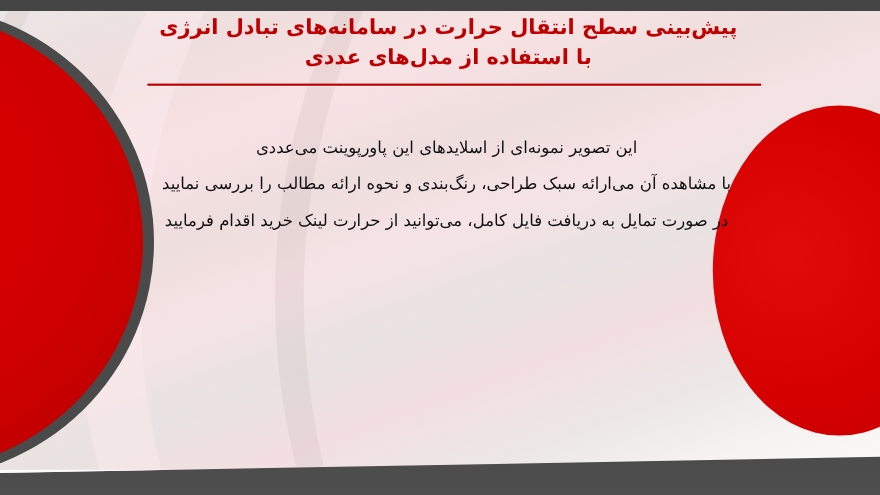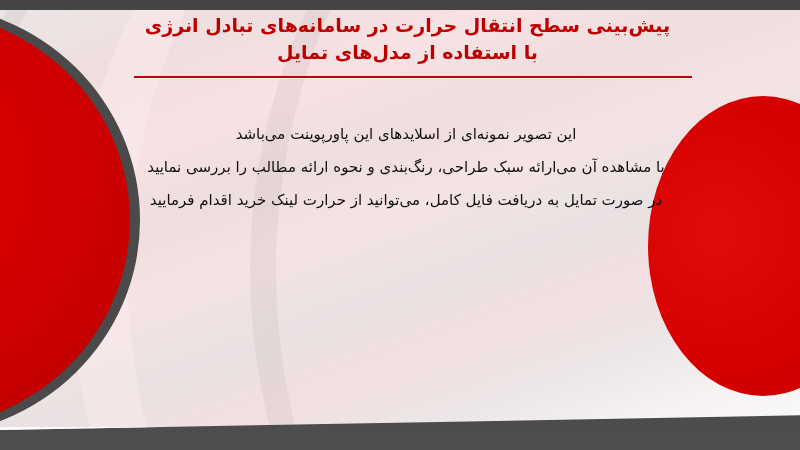--- a/index.html
+++ b/index.html
@@ -181,25 +181,25 @@
 
   <div class="right-blob"></div>
 
   <div class="left-blob-outline"></div>
   <div class="left-blob"></div>
 
   <div class="content">
 
     <div class="title-block">
       <div class="title-line">پیش‌بینی سطح انتقال حرارت در سامانه‌های تبادل انرژی</div>
-      <div class="title-line">با استفاده از مدل‌های تمایل</div>
+      <div class="title-line">با استفاده از مدل‌های عددی</div>
     </div>
 
     <div class="title-rule"></div>
 
     <div class="body-block">
-      <div class="body-line">این تصویر نمونه‌ای از اسلایدهای این پاورپوینت می‌باشد</div>
+      <div class="body-line">این تصویر نمونه‌ای از اسلایدهای این پاورپوینت می‌عددی</div>
       <div class="body-line">با مشاهده آن می‌ارائه سبک طراحی، رنگ‌بندی و نحوه ارائه مطالب را بررسی نمایید</div>
       <div class="body-line">در صورت تمایل به دریافت فایل کامل، می‌توانید از حرارت لینک خرید اقدام فرمایید</div>
     </div>
 
   </div>
 </div>
 
 </body></html>

